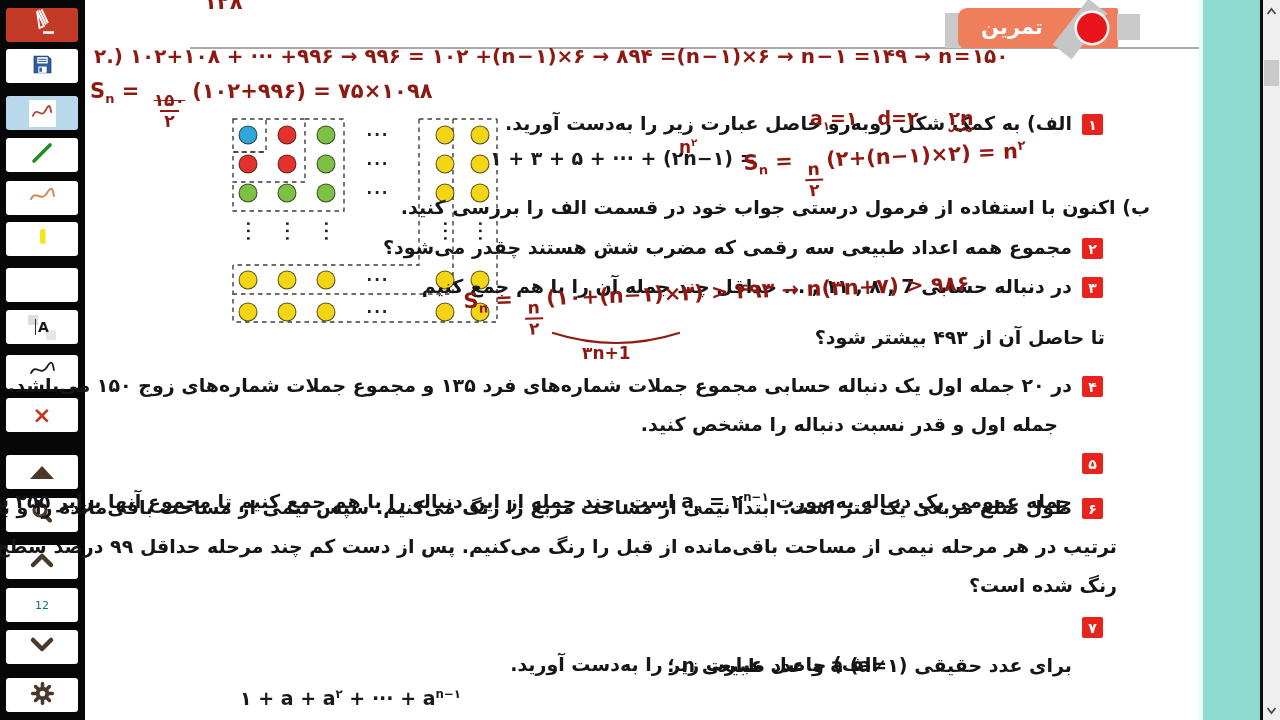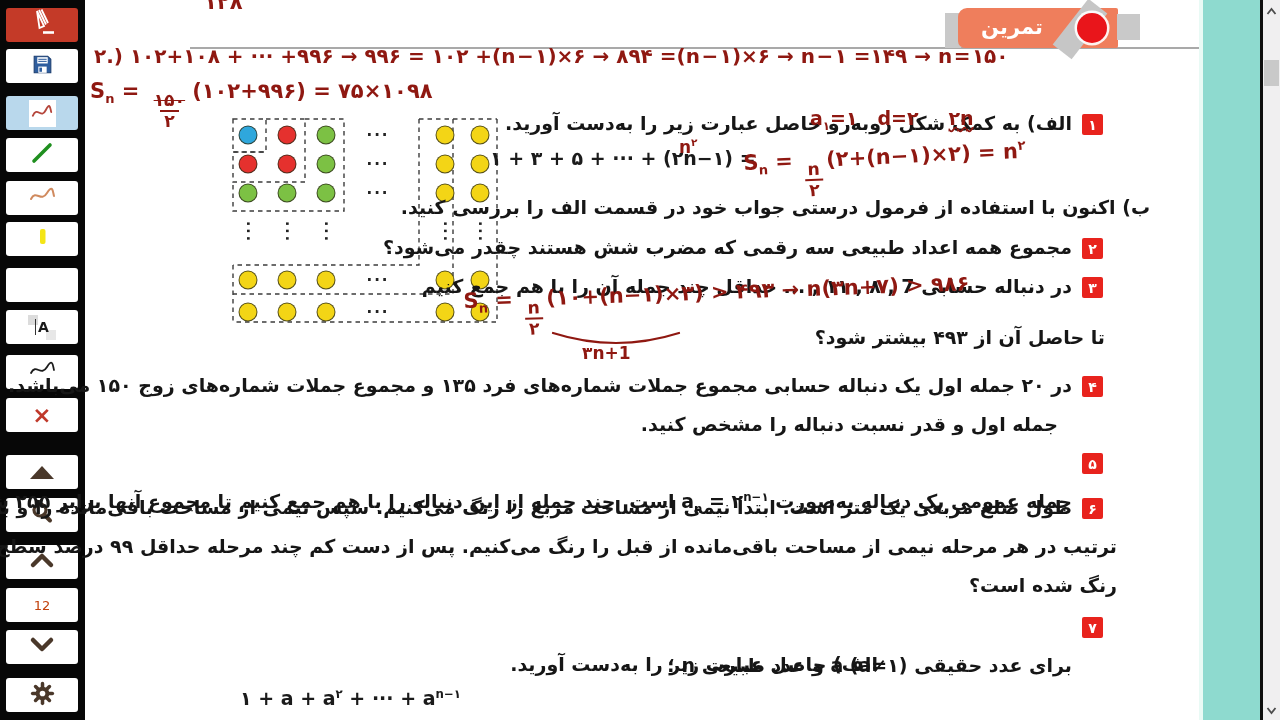--- a/index.html
+++ b/index.html
@@ -9,21 +9,21 @@
   
   .sidebar{position:absolute;left:0;top:0;width:85px;height:720px;background:#070707;}
   .sbtn{position:absolute;left:6px;width:72px;height:34px;background:#fff;border-radius:3px;
         display:flex;align-items:center;justify-content:center;box-sizing:border-box;cursor:pointer;}
   .sbtn.red{background:#c43a28;}
   .sbtn.active{background:#b9d8ec;}
   .chip{width:27px;height:27px;background:#fff;display:flex;align-items:center;justify-content:center;}
   .xglyph{color:#c0392b;font-size:23px;font-weight:bold;line-height:1;}
   .tri{width:0;height:0;border-left:12px solid transparent;border-right:12px solid transparent;
        border-bottom:13px solid #4a382a;}
-  .pagenum{font-size:13px;color:#c2410c;}
+  .pagenum{font-size:11px;color:#0f766e;}
   .acur{position:relative;display:flex;align-items:center;justify-content:center;width:30px;height:26px;}
   .acur .g1{position:absolute;left:1px;top:1px;width:10px;height:10px;background:#dcdcdc;}
   .acur .g2{position:absolute;right:1px;bottom:0px;width:10px;height:10px;background:#e7e7e7;}
   .acur b{position:relative;font-size:14px;color:#1a1a1a;font-weight:bold;border-left:1.5px solid #333;padding-left:2px;}
 
   
   .teal{position:absolute;left:1203px;top:0;width:57px;height:720px;background:#8edacf;}
   .teal-edge{position:absolute;left:1199px;top:0;width:4px;height:720px;background:#e9faf5;}
   .divider{position:absolute;left:1260px;top:0;width:3px;height:720px;background:#0e0e0e;}
   .rail{position:absolute;left:1263px;top:0;width:17px;height:720px;background:#f0eff0;}

